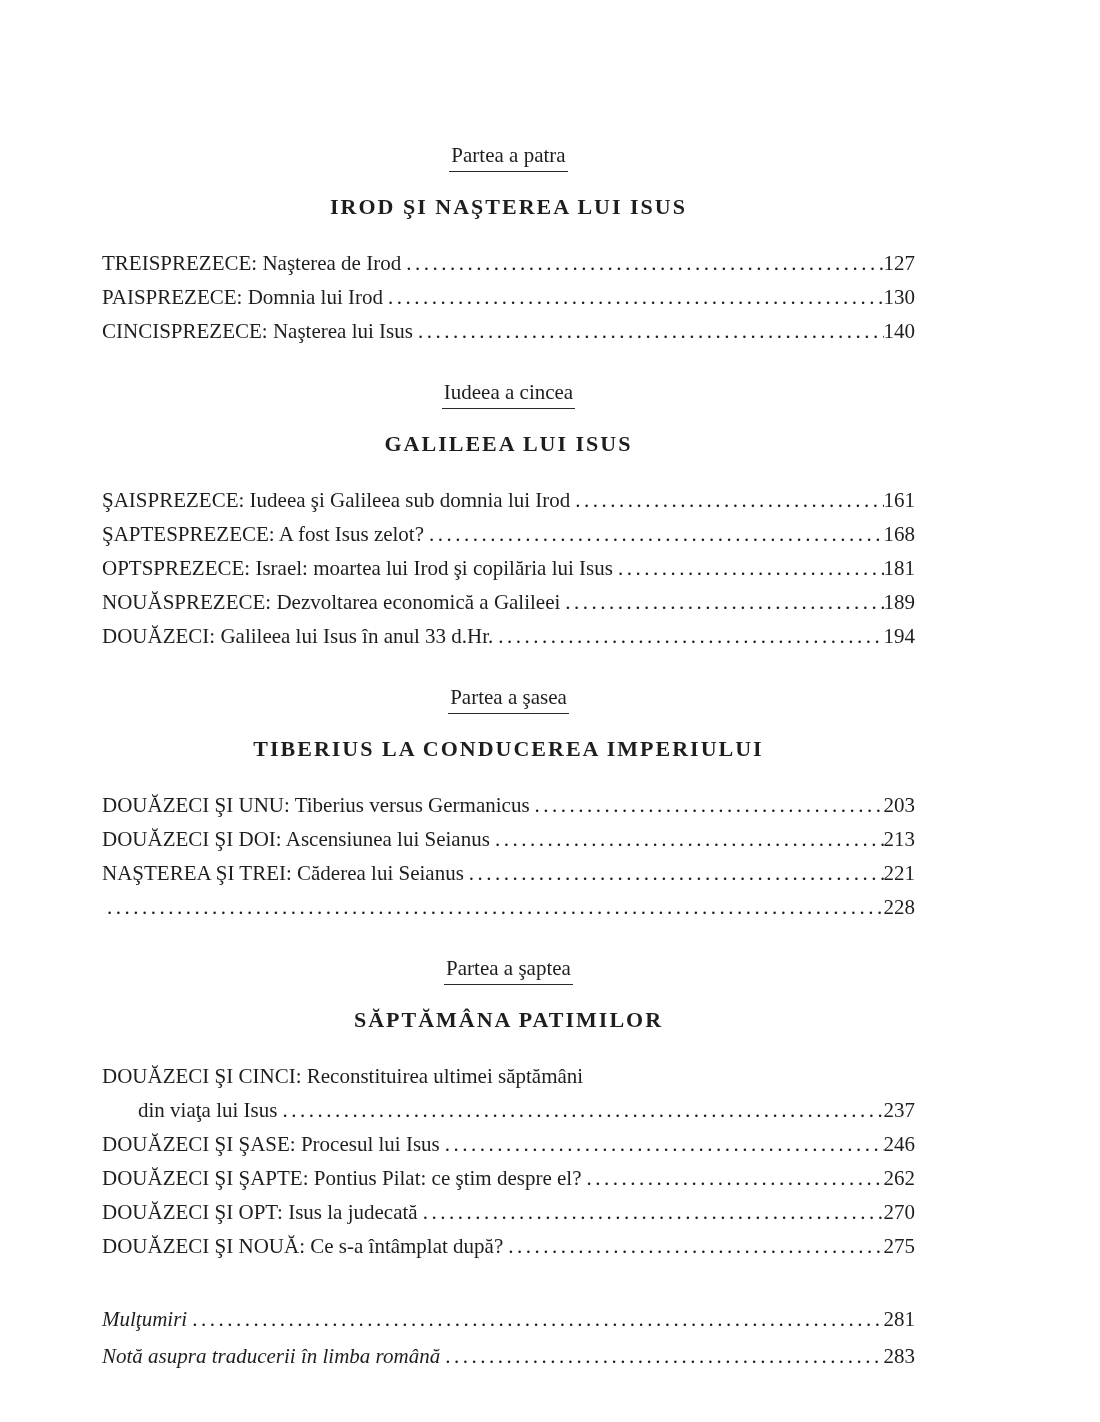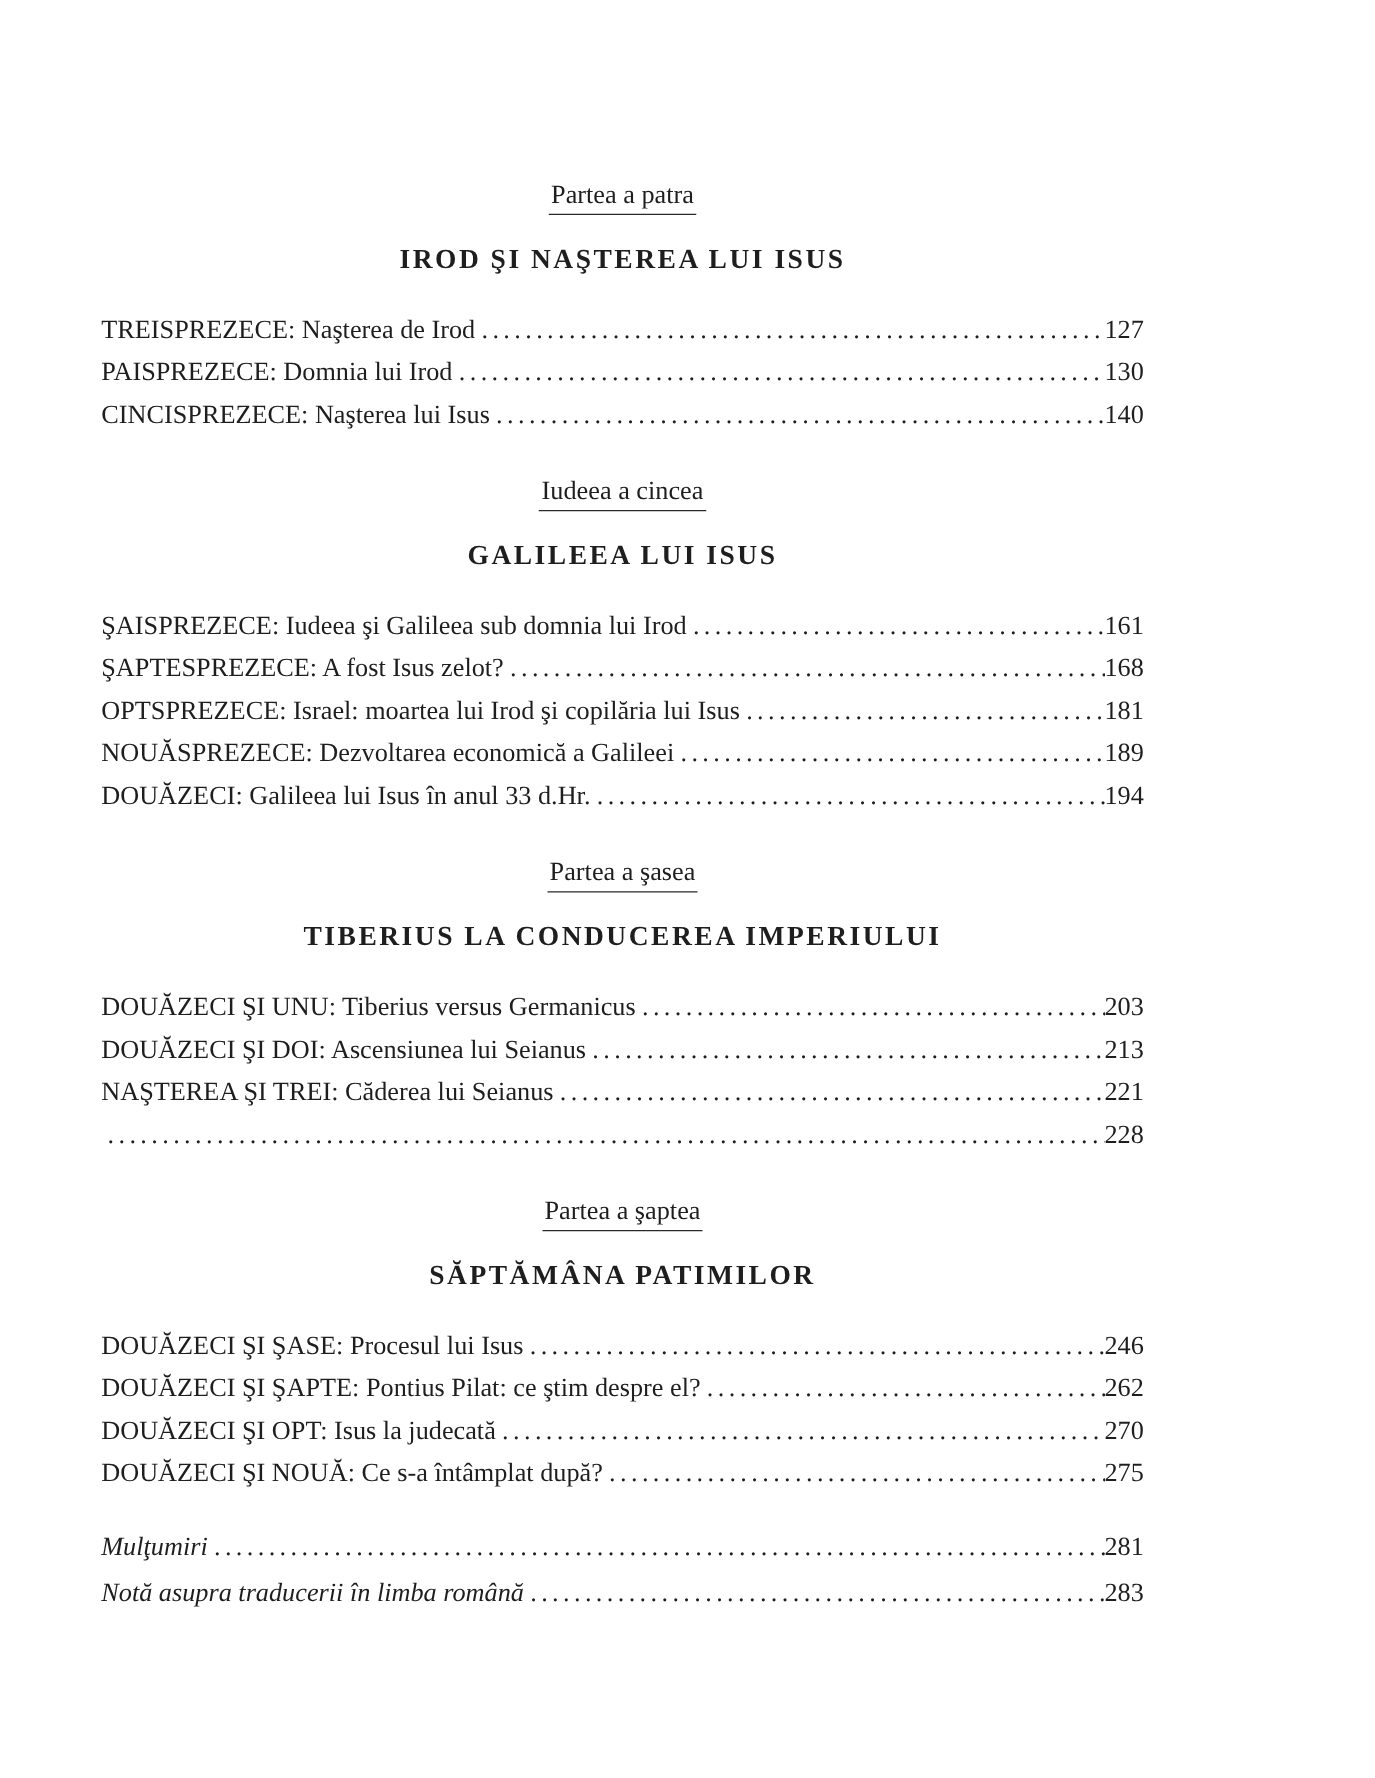--- a/index.html
+++ b/index.html
@@ -7,21 +7,21 @@
   body {
     width: 1100px;
     height: 1422px;
     font-family: "Liberation Serif", "DejaVu Serif", serif;
     color: #1e1e1e;
     overflow: hidden;
   }
   .page {
     width: 1100px;
     height: 1422px;
-    padding: 142px 185px 0 81px;
+    padding: 142px 185px 0 102px;
     background: #ffffff;
   }
   .part-label {
     text-align: center;
     font-weight: normal;
     font-size: 21px;
     line-height: 26px;
     margin-bottom: 22px;
   }
   .part-label .underlined {
@@ -52,21 +52,21 @@
     white-space: nowrap;
     margin-left: 5px;
     min-width: 8px;
   }
   .toc-dots::after {
     content: "......................................................................................................................................................";
     letter-spacing: 3.5px;
   }
   .toc-page { white-space: nowrap; }
   .indented { padding-left: 36px; }
-  .back-matter { margin-top: 24px; font-size: 21px; }
+  .back-matter { margin-top: 38px; font-size: 21px; }
   .back-matter .toc-entry { line-height: 37px; }
   .back-matter .toc-label { font-style: italic; }
 </style>
 </head>
 <body>
 
 <div class="page">
 
   <section class="toc-section">
     <h2 class="part-label"><span class="underlined">Partea a patra</span></h2>
@@ -145,20 +145,30 @@
         <span class="toc-dots"></span>
         <span class="toc-page">228</span>
       </div>
     </div>
   </section>
 
   <section class="toc-section last">
     <h2 class="part-label"><span class="underlined">Partea a şaptea</span></h2>
     <h3 class="section-title">SĂPTĂMÂNA PATIMILOR</h3>
     <div class="entries">
+      <div>
+        <div class="toc-entry">
+          <span class="toc-label">DOUĂZECI ŞI CINCI: Reconstituirea ultimei săptămâni</span>
+        </div>
+        <div class="toc-entry">
+          <span class="toc-label indented">din viaţa lui Isus</span>
+          <span class="toc-dots"></span>
+          <span class="toc-page">237</span>
+        </div>
+      </div>
       <div class="toc-entry">
         <span class="toc-label">DOUĂZECI ŞI ŞASE: Procesul lui Isus</span>
         <span class="toc-dots"></span>
         <span class="toc-page">246</span>
       </div>
       <div class="toc-entry">
         <span class="toc-label">DOUĂZECI ŞI ŞAPTE: Pontius Pilat: ce ştim despre el?</span>
         <span class="toc-dots"></span>
         <span class="toc-page">262</span>
       </div>

